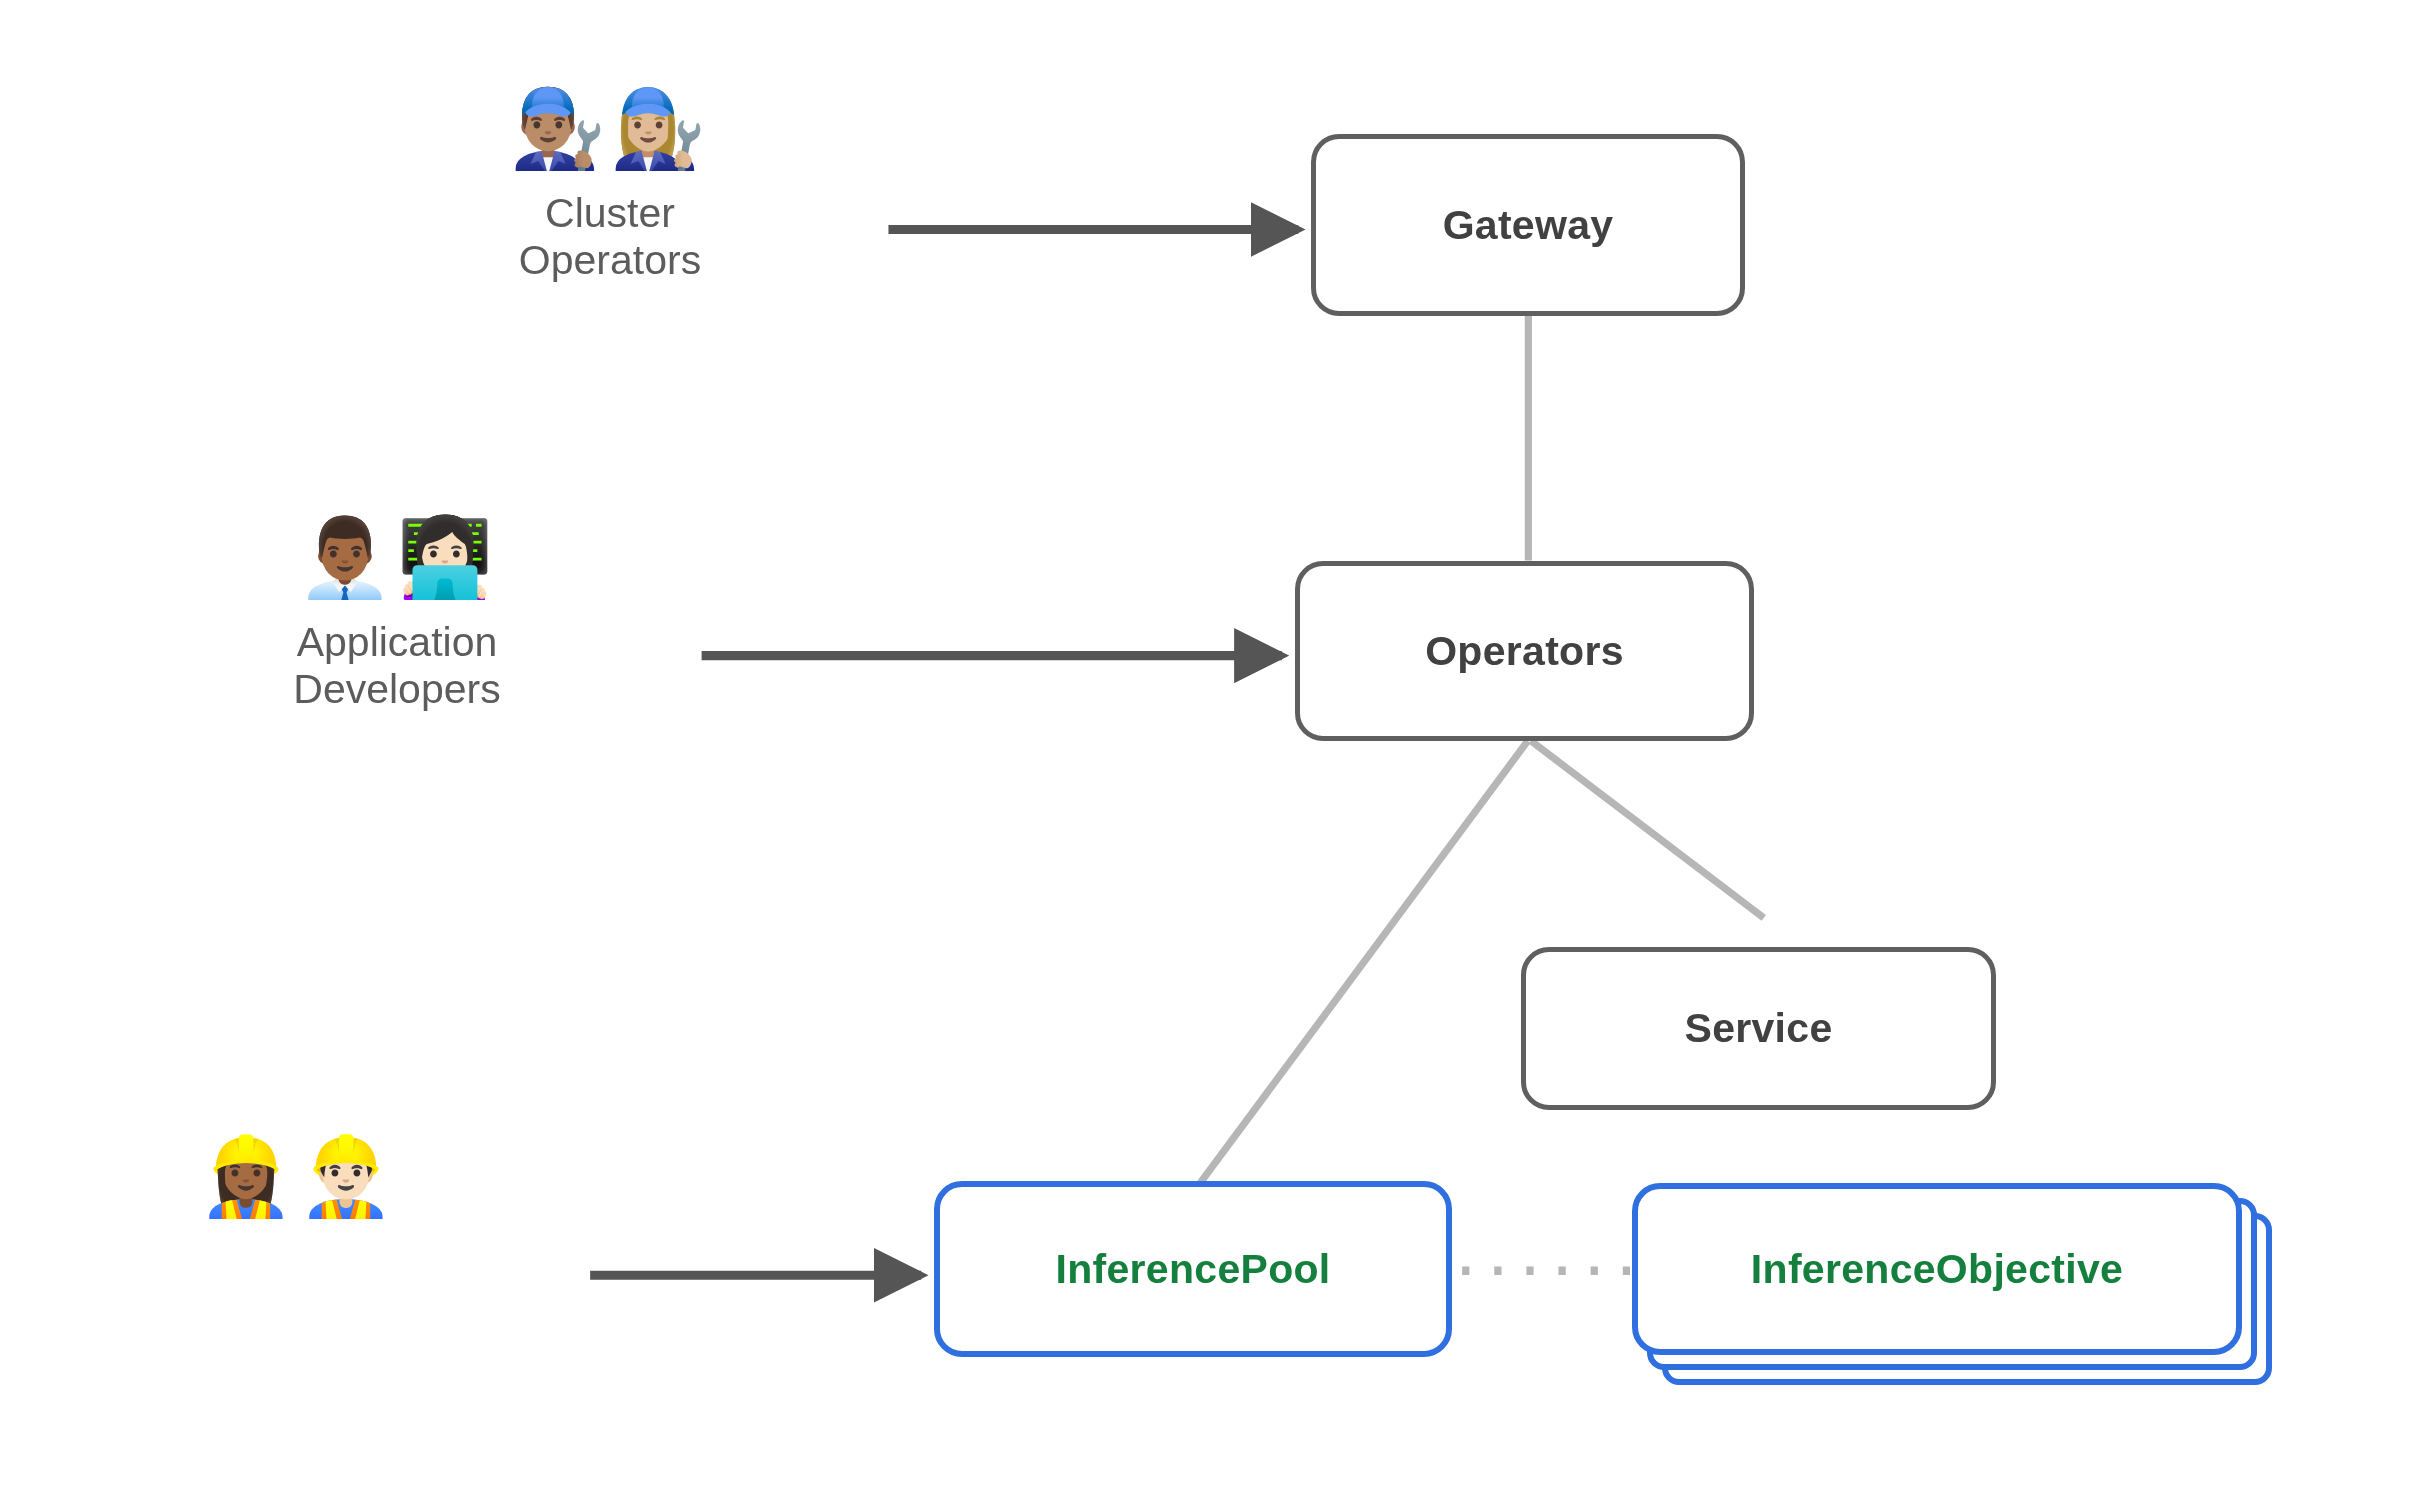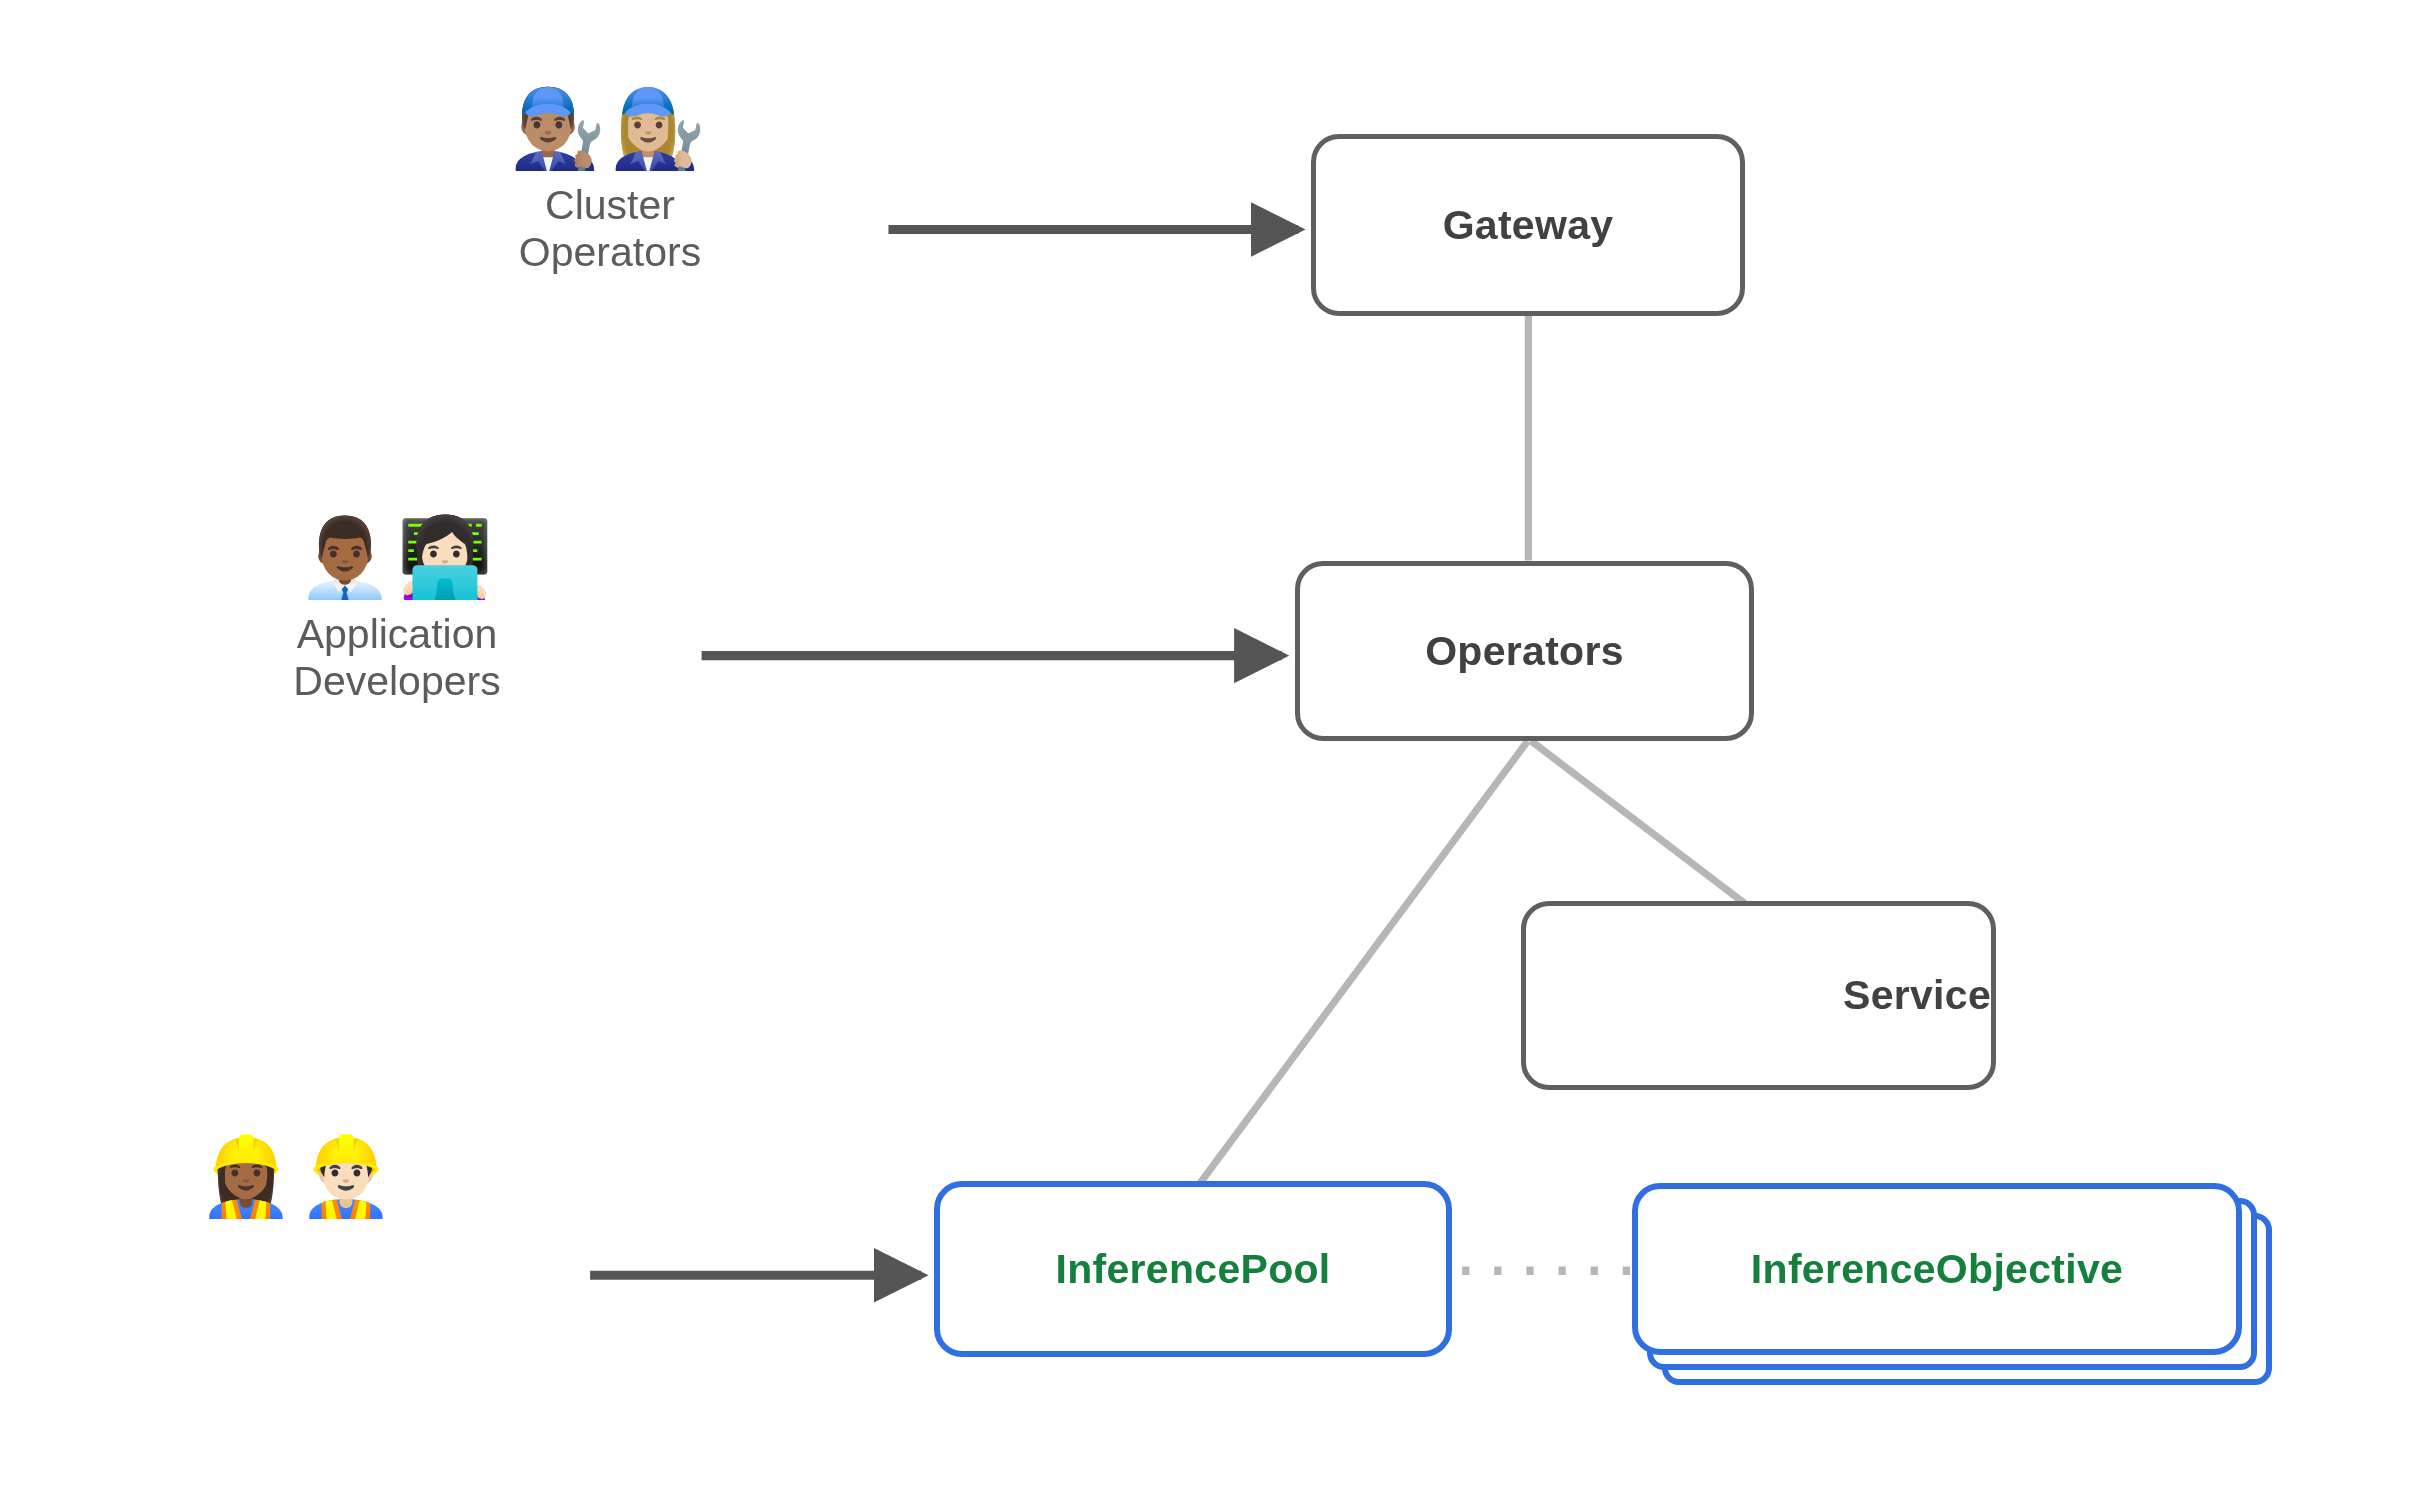--- a/index.html
+++ b/index.html
@@ -68,21 +68,21 @@
     text-align: center;
   }
   .actor-emojis {
     font-size: 77px;
     line-height: 1.05;
     letter-spacing: 3.9px;
     white-space: nowrap;
     font-family: "DejaVu Sans", sans-serif;
   }
   .actor-label {
-    margin-top: 12px;
+    margin-top: 20px;
     font-size: 41px;
     line-height: 1.16;
     color: #5c5c5c;
     font-weight: normal;
     white-space: pre-line;
   }
 </style>
 </head>
 <body>
 
@@ -127,21 +127,21 @@
   </div>
 
   <div class="node node-gray" style="left:1311px; top:134px; width:434px; height:182px;">
     <span class="node-label">Gateway</span>
   </div>
 
   <div class="node node-gray" style="left:1295px; top:561px; width:459px; height:180px;">
     <span class="node-label">Operators</span>
   </div>
 
-  <div class="node node-gray" style="left:1521px; top:901px; width:475px; height:189px;justify-content:flex-end;">
+  <div class="node node-gray" style="left:1521px; top:947px; width:475px; height:163px;">
     <span class="node-label">Service</span>
   </div>
 
   <div class="node node-blue" style="left:934px; top:1181px; width:518px; height:176px;">
     <span class="node-label">InferencePool</span>
   </div>
 
   <div class="stack-wrap" style="left:1632px; top:1183px; width:642px; height:197px;">
     <div class="stack-layer" style="left:30px; top:30px; width:610px; height:172px;"></div>
     <div class="stack-layer" style="left:15px; top:15px; width:610px; height:172px;"></div>

